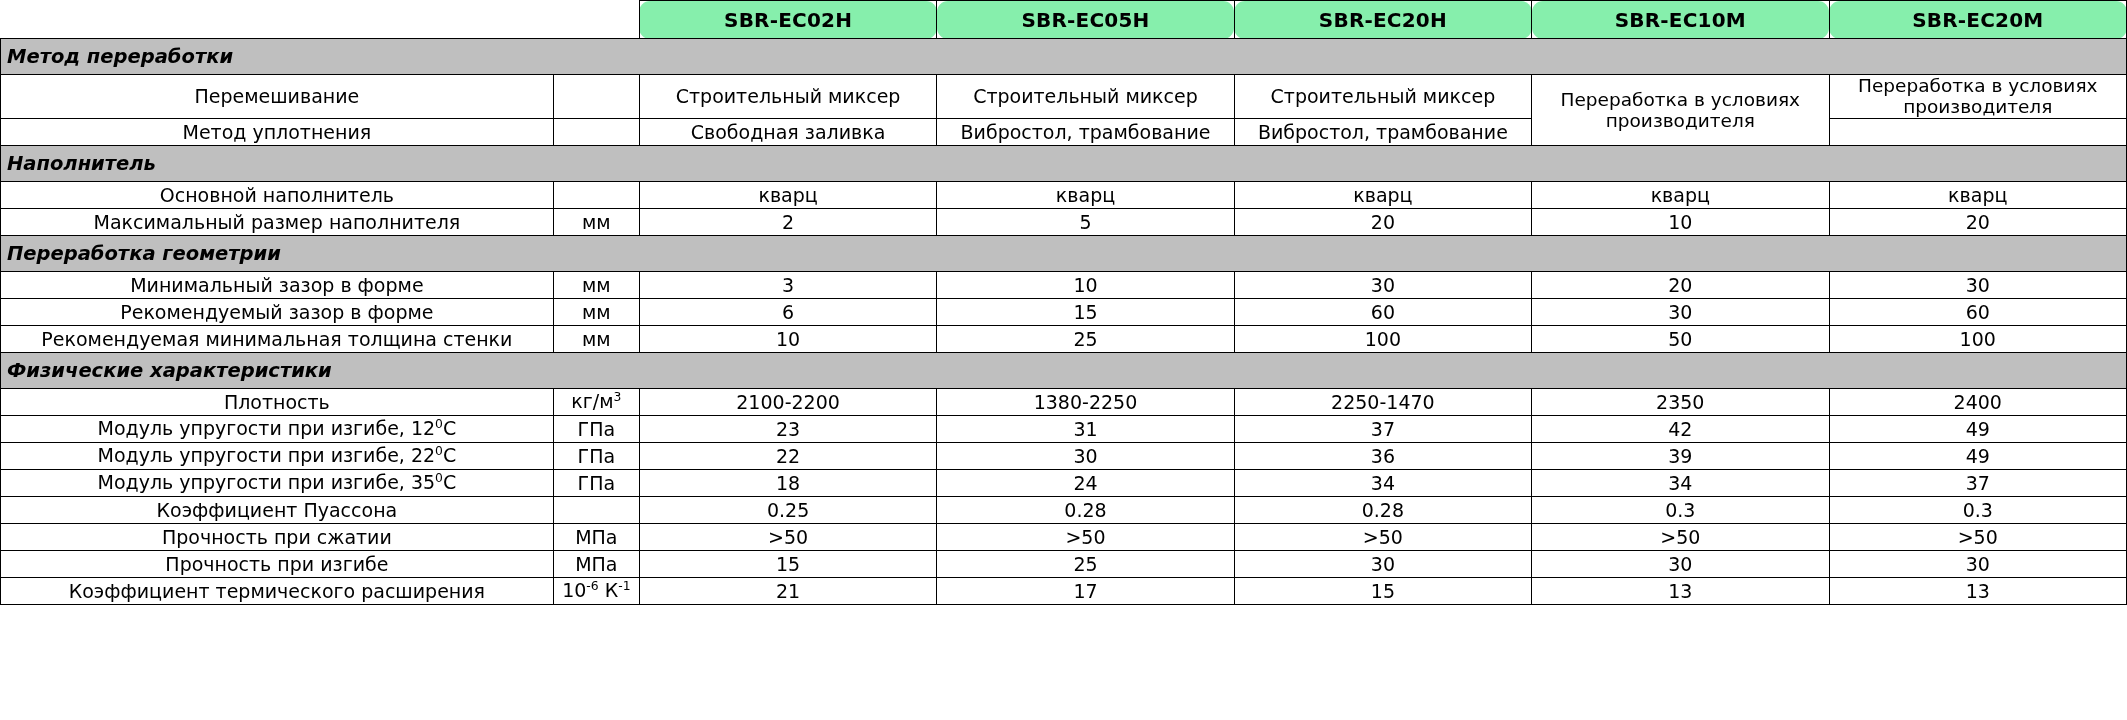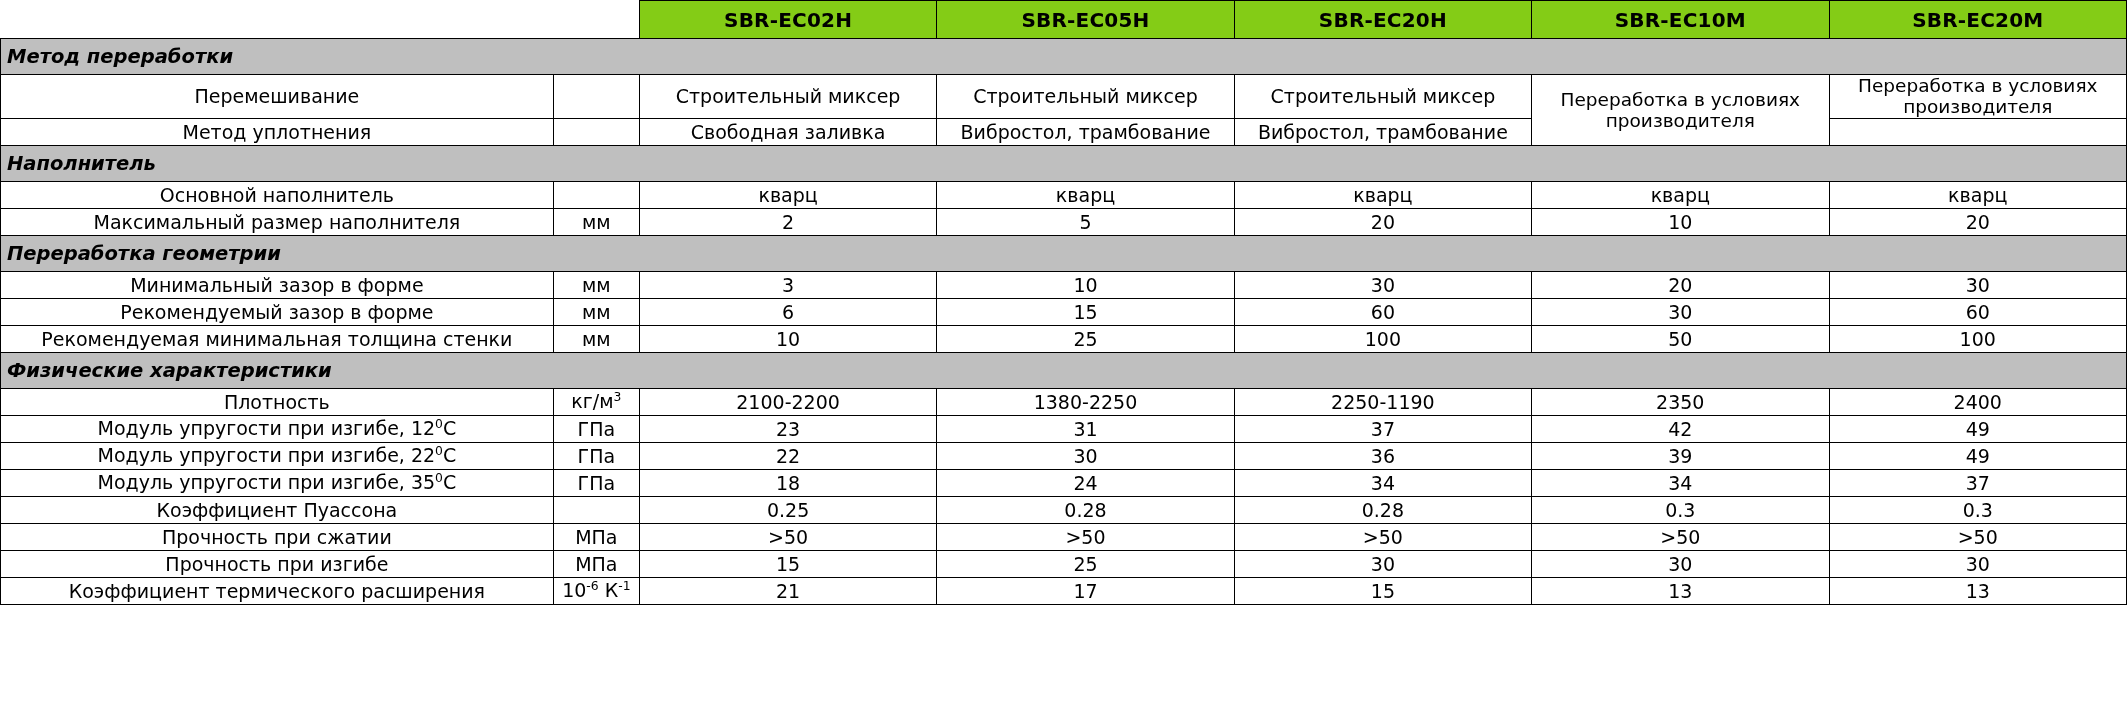--- a/index.html
+++ b/index.html
@@ -33,26 +33,27 @@
   col.c-name  { width: 552px; }
   col.c-unit  { width: 86px; }
   col.c-val   { width: 297px; }
 
   
   tr.head-row td.blank-cell {
     border: none;
     background: #ffffff;
   }
   tr.head-row td.prod-head {
-    background: #84cc16;
+    background: #86efac;
     text-align: center;
     font-weight: bold;
     font-size: 20px;
     height: 38px;
     letter-spacing: 0.2px;
+    border-radius: 11px;
   }
   
   tr.section-row td {
     background: #bfbfbf;
     font-style: italic;
     font-weight: bold;
     font-size: 19.5px;
     height: 36px;
     padding-left: 6px;
   }
@@ -169,21 +170,21 @@
         <td class="val-cell">100</td>
       </tr>
       <tr class="section-row">
         <td colspan="7">Физические характеристики</td>
       </tr>
       <tr>
         <td class="name-cell">Плотность</td>
         <td class="unit-cell">кг/м<sup>3</sup></td>
         <td class="val-cell">2100-2200</td>
         <td class="val-cell">1380-2250</td>
-        <td class="val-cell">2250-1190</td>
+        <td class="val-cell">2250-1470</td>
         <td class="val-cell">2350</td>
         <td class="val-cell">2400</td>
       </tr>
       <tr>
         <td class="name-cell">Модуль упругости при изгибе, 12<sup>0</sup>С</td>
         <td class="unit-cell">ГПа</td>
         <td class="val-cell">23</td>
         <td class="val-cell">31</td>
         <td class="val-cell">37</td>
         <td class="val-cell">42</td>

